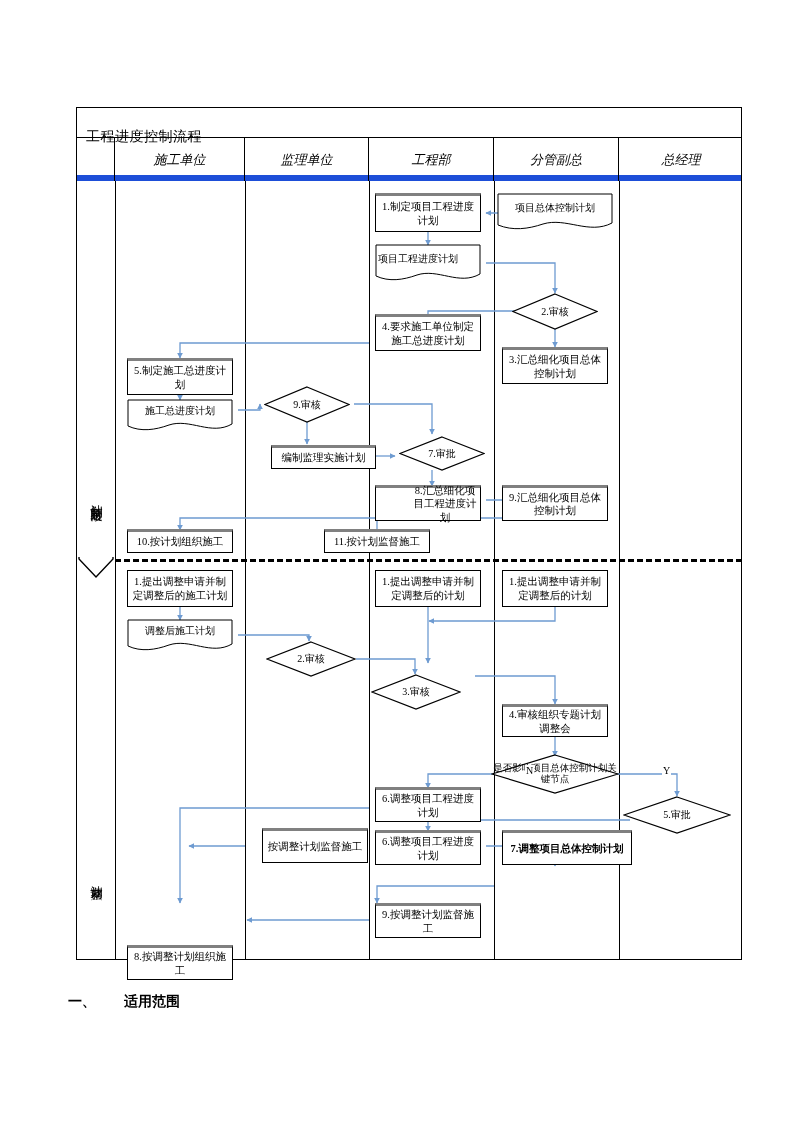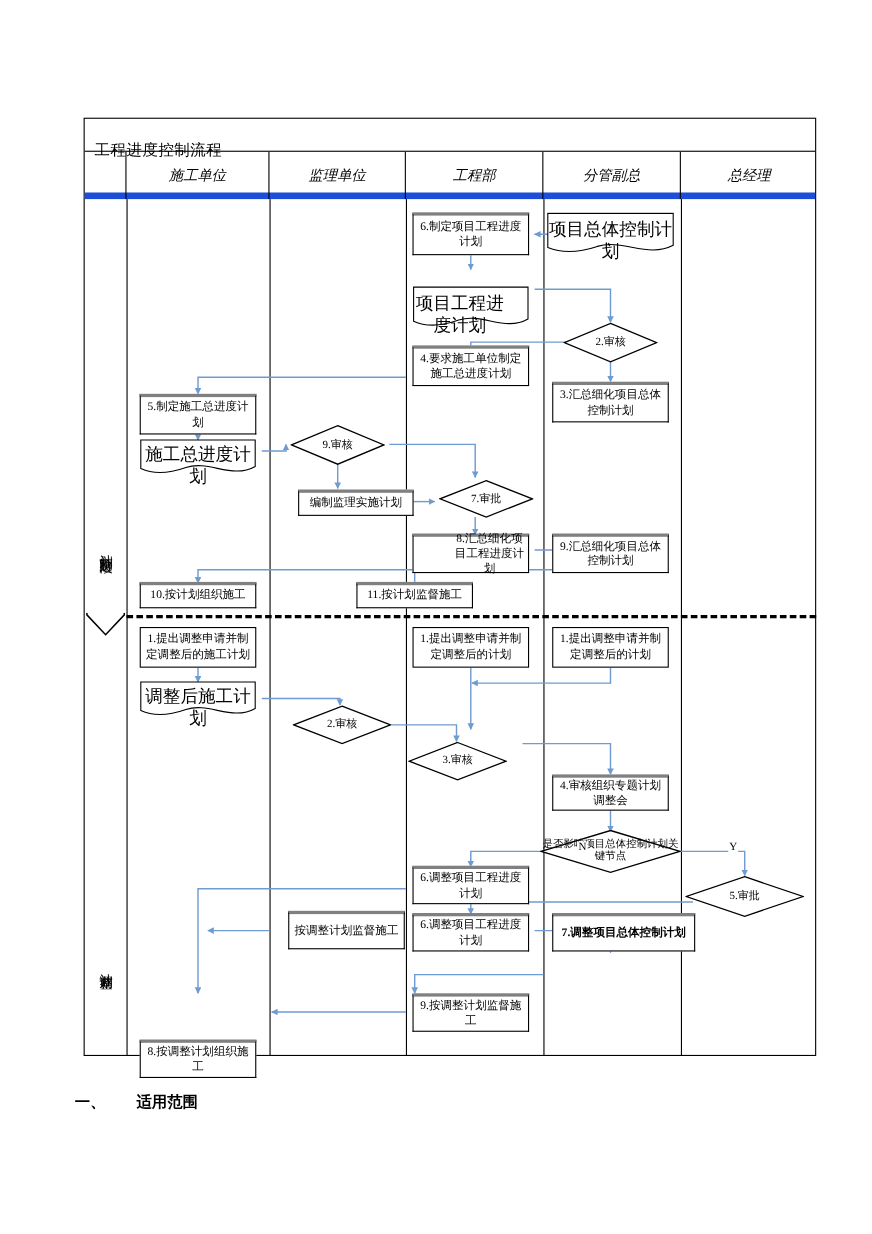--- a/index.html
+++ b/index.html
@@ -129,27 +129,27 @@
   }
   .proc.plain { border-top: 1px solid #000; }
 
   
   .docshape {
     position: absolute;
     z-index: 5;
   }
   .docshape .doc-text {
     position: absolute;
-    left: 0; top: 12px;
+    left: 0; top: 0;
     width: 100%;
     display: flex;
     align-items: center;
     justify-content: center;
     text-align: center;
-    font-size: 16px;
+    font-size: 10px;
     line-height: 1.25;
   }
   .docshape svg { display: block; }
 
   
   .diamond {
     position: absolute;
     z-index: 5;
   }
   .diamond svg { display: block; }
@@ -306,30 +306,30 @@
       <path d="M168,738 L112,738"></path>
 
       <path d="M292,812 L170,812"></path>
     </g>
 
     <g stroke="#6E9BD1" stroke-width="1.3" fill="none">
       <path d="M292,700 L292,700"></path>
     </g>
   </svg>
 
-  <div class="node proc" style="left:298px;top:85px;width:106px;height:39px;">6.制定项目工程进度计划</div>
+  <div class="node proc" style="left:298px;top:85px;width:106px;height:39px;">1.制定项目工程进度计划</div>
 
   <div class="docshape" style="left:420px;top:85px;width:116px;height:40px;">
     <svg width="116" height="40" viewBox="0 0 116 40">
       <path d="M1,1 H115 V30 C92,42 69,24 46,31 C31,36 16,38 1,32 Z" fill="#fff" stroke="#000" stroke-width="1"></path>
     </svg>
     <div class="doc-text" style="height:30px;">项目总体控制计划</div>
   </div>
 
-  <div class="docshape" style="left:298px;top:136px;width:86px;height:40px;margin-top:16px;">
+  <div class="docshape" style="left:298px;top:136px;width:86px;height:40px;">
     <svg width="106" height="40" viewBox="0 0 106 40">
       <path d="M1,1 H105 V30 C84,42 63,24 42,31 C28,36 14,38 1,32 Z" fill="#fff" stroke="#000" stroke-width="1"></path>
     </svg>
     <div class="doc-text" style="height:30px;">项目工程进度计划</div>
   </div>
 
   <div class="diamond" style="left:435px;top:185px;width:86px;height:37px;">
     <svg width="86" height="37" viewBox="0 0 86 37">
       <polygon points="43,1 85,18.5 43,36 1,18.5" fill="#fff" stroke="#000" stroke-width="1.2"></polygon>
     </svg>

